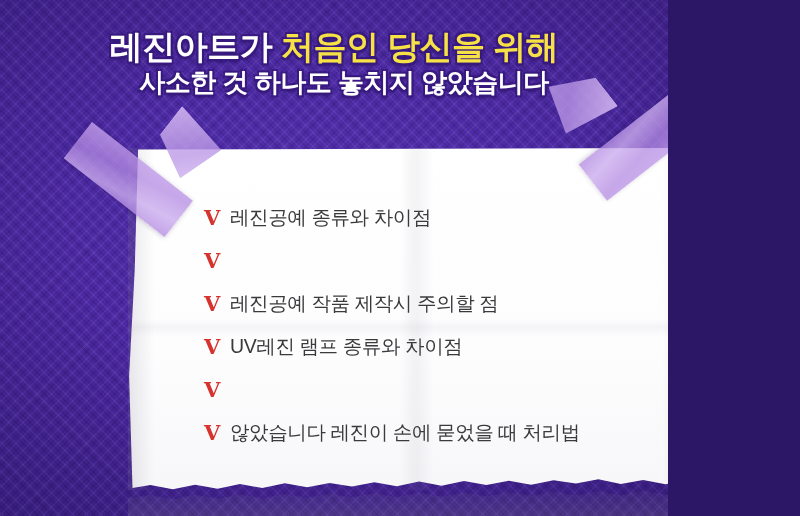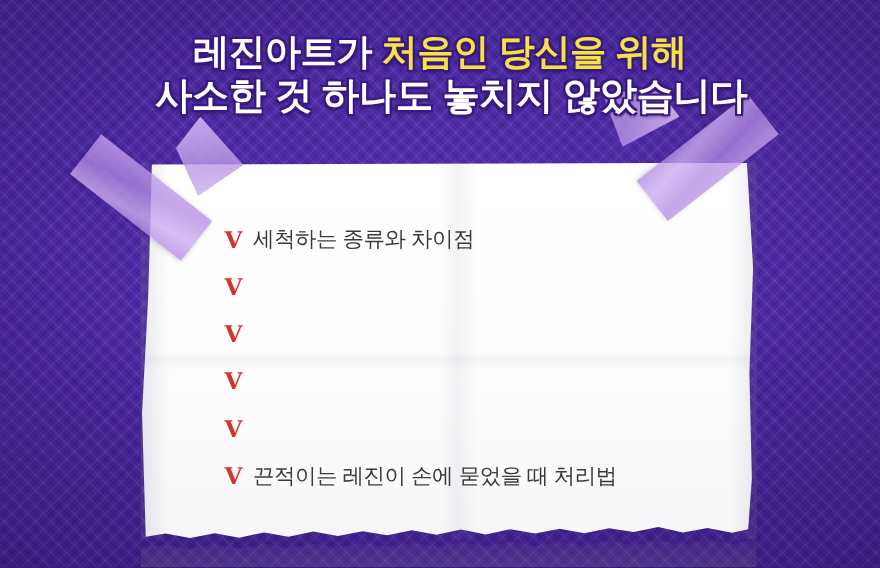--- a/index.html
+++ b/index.html
@@ -3,21 +3,21 @@
 <meta charset="utf-8">
 <title>레진아트 안내</title>
 <style>
   html, body {
     margin: 0;
     padding: 0;
     background: #2b1766;
   }
   #stage {
     position: relative;
-    width: 800px;
+    width: 668px;
     height: 516px;
     overflow: hidden;
     font-family: "Liberation Sans", "DejaVu Sans", sans-serif;
     background: #4a27a0;
     -webkit-font-smoothing: antialiased;
   }
 
   
   .bg-base {
     position: absolute;
@@ -57,21 +57,21 @@
     z-index: 40;
     line-height: 1.18;
     letter-spacing: -0.5px;
   }
   .headline .line {
     display: block;
     font-size: 33px;
     font-weight: 900;
     white-space: nowrap;
   }
-  .headline .line2 { font-size: 34px; margin-left: 20px; }
+  .headline .line2 { font-size: 26px; margin-left: 20px; }
   .hl-white {
     color: #ffffff;
     text-shadow:
       -2px -2px 0 #38197f, 2px -2px 0 #38197f,
       -2px  2px 0 #38197f, 2px  2px 0 #38197f,
        0px  3px 3px rgba(25,8,70,0.55);
   }
   .hl-yellow {
     color: #f7e246;
     text-shadow:
@@ -236,42 +236,44 @@
     <div class="paper-shade-l"></div>
     <div class="paper-shade-r"></div>
     <div class="fold-v"></div>
     <div class="fold-h"></div>
     <div class="torn-band"></div>
 
     <div class="list">
 
       <div class="list-item">
         <span class="bullet">V</span>
-        <span class="item-text">세척하는 종류와 차이점</span>
-      </div>
-
-      <div class="list-item">
-        <span class="bullet">V</span>
-      </div>
-
-      <div class="list-item">
-        <span class="bullet">V</span>
-      </div>
-
-      <div class="list-item">
-        <span class="bullet">V</span>
-      </div>
-
-      <div class="list-item">
-        <span class="bullet">V</span>
-      </div>
-
-      <div class="list-item">
-        <span class="bullet">V</span>
-        <span class="item-text">끈적이는 레진이 손에 묻었을 때 처리법</span>
+        <span class="item-text">레진공예 종류와 차이점</span>
+      </div>
+
+      <div class="list-item">
+        <span class="bullet">V</span>
+      </div>
+
+      <div class="list-item">
+        <span class="bullet">V</span>
+        <span class="item-text">레진공예 작품 제작시 주의할 점</span>
+      </div>
+
+      <div class="list-item">
+        <span class="bullet">V</span>
+        <span class="item-text">UV레진 램프 종류와 차이점</span>
+      </div>
+
+      <div class="list-item">
+        <span class="bullet">V</span>
+      </div>
+
+      <div class="list-item">
+        <span class="bullet">V</span>
+        <span class="item-text">않았습니다 레진이 손에 묻었을 때 처리법</span>
       </div>
 
     </div>
   </div>
 
   <div class="tape tape-left">
     <div class="tape-strip"></div>
     <div class="tape-fold"></div>
   </div>
   <div class="tape tape-right">

